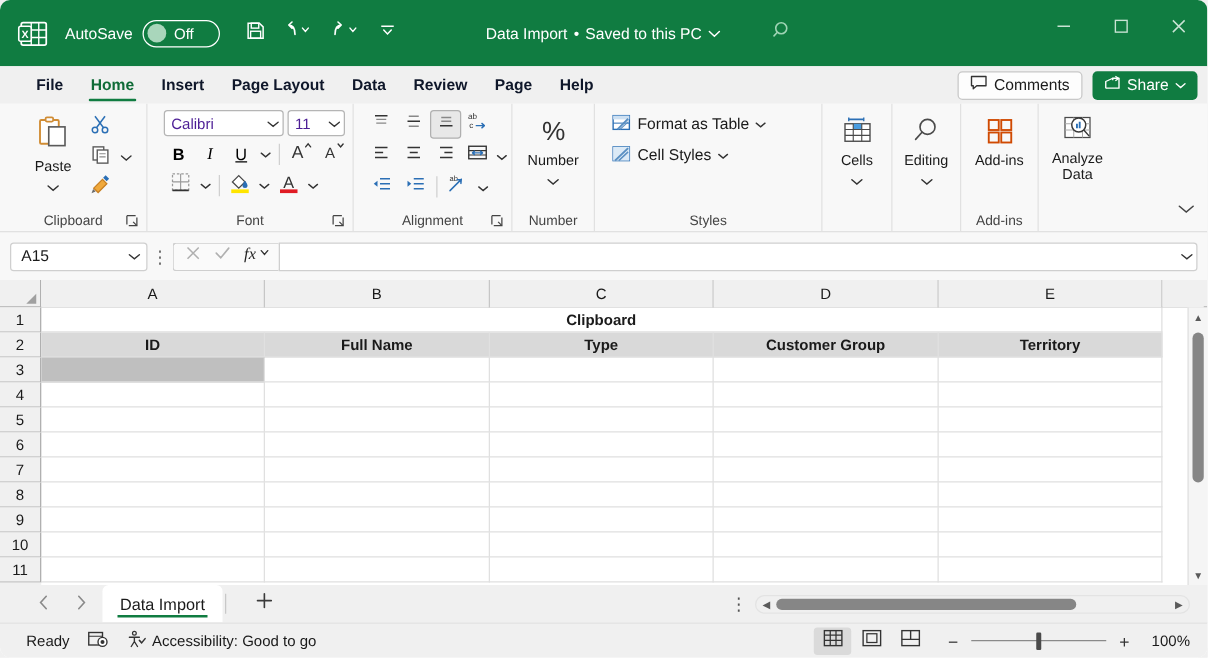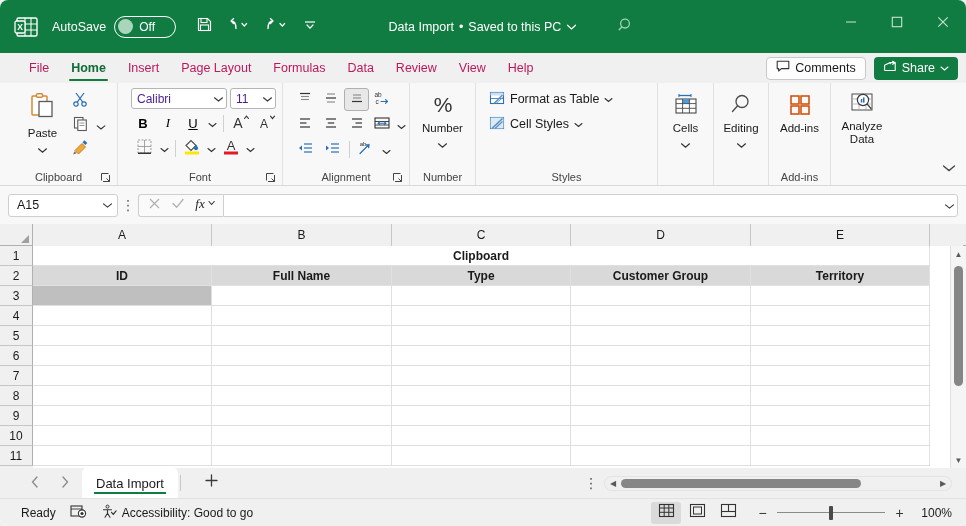--- a/index.html
+++ b/index.html
@@ -70,22 +70,23 @@
     cursor: pointer;
   }
 
   
   .ribbon-tabs {
     position: absolute; left: 0; top: 53px; width: 966px; height: 30px;
     background: #f0f0f0; display: flex; align-items: stretch; padding-left: 18px;
   }
   .rtab {
     padding: 0 11px; display: flex; align-items: center; justify-content: center;
-    font-size: 12.5px; color: #be185d; cursor: pointer; position: relative;
+    font-size: 12.5px; color: #0f172a; cursor: pointer; position: relative;
     white-space: nowrap;
+    font-weight: bold;
   }
   .rtab.active { font-weight: bold; color: #0f6b37; }
   .rtab.active::after {
     content: ""; position: absolute; left: 9px; right: 9px; bottom: 2px;
     height: 2.5px; background: #107c41; border-radius: 2px;
   }
   .tabs-right {
     position: absolute; right: 8px; top: 0; height: 30px;
     display: flex; align-items: center; gap: 8px;
   }
@@ -414,24 +415,23 @@
         </span>
       </div>
     </div>
   </div>
 
   <div class="ribbon-tabs">
     <div class="rtab">File</div>
     <div class="rtab active">Home</div>
     <div class="rtab">Insert</div>
     <div class="rtab">Page Layout</div>
-    <div class="rtab">Formulas</div>
     <div class="rtab">Data</div>
     <div class="rtab">Review</div>
-    <div class="rtab">View</div>
+    <div class="rtab">Page</div>
     <div class="rtab">Help</div>
 
     <div class="tabs-right">
       <div class="comments-btn">
         <span>
           <svg width="14" height="13" viewBox="0 0 14 13">
             <path d="M1.2 1.2h11.6v7.4H5.4L2.6 11V8.6H1.2z" fill="none" stroke="#333" stroke-width="1.1" stroke-linejoin="round"></path>
           </svg>
         </span>
         <span>Comments</span>

